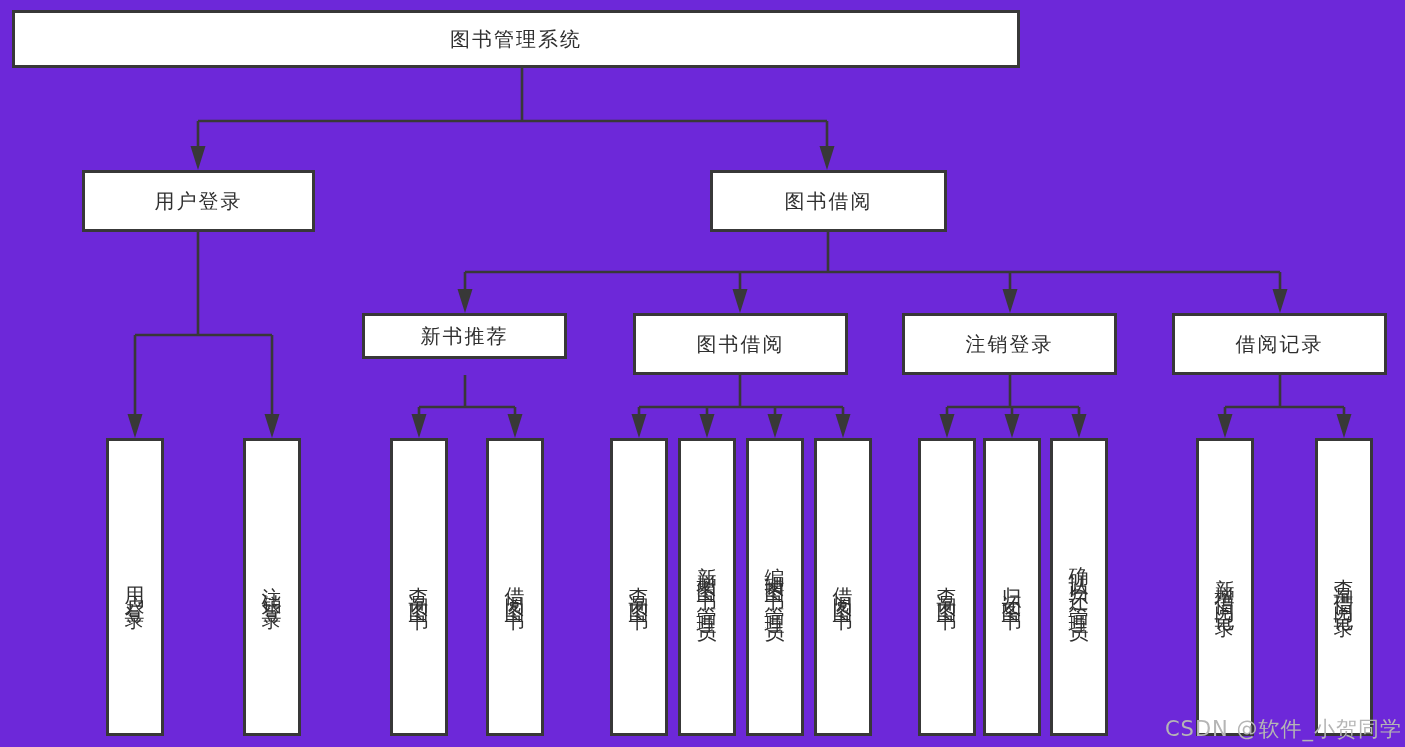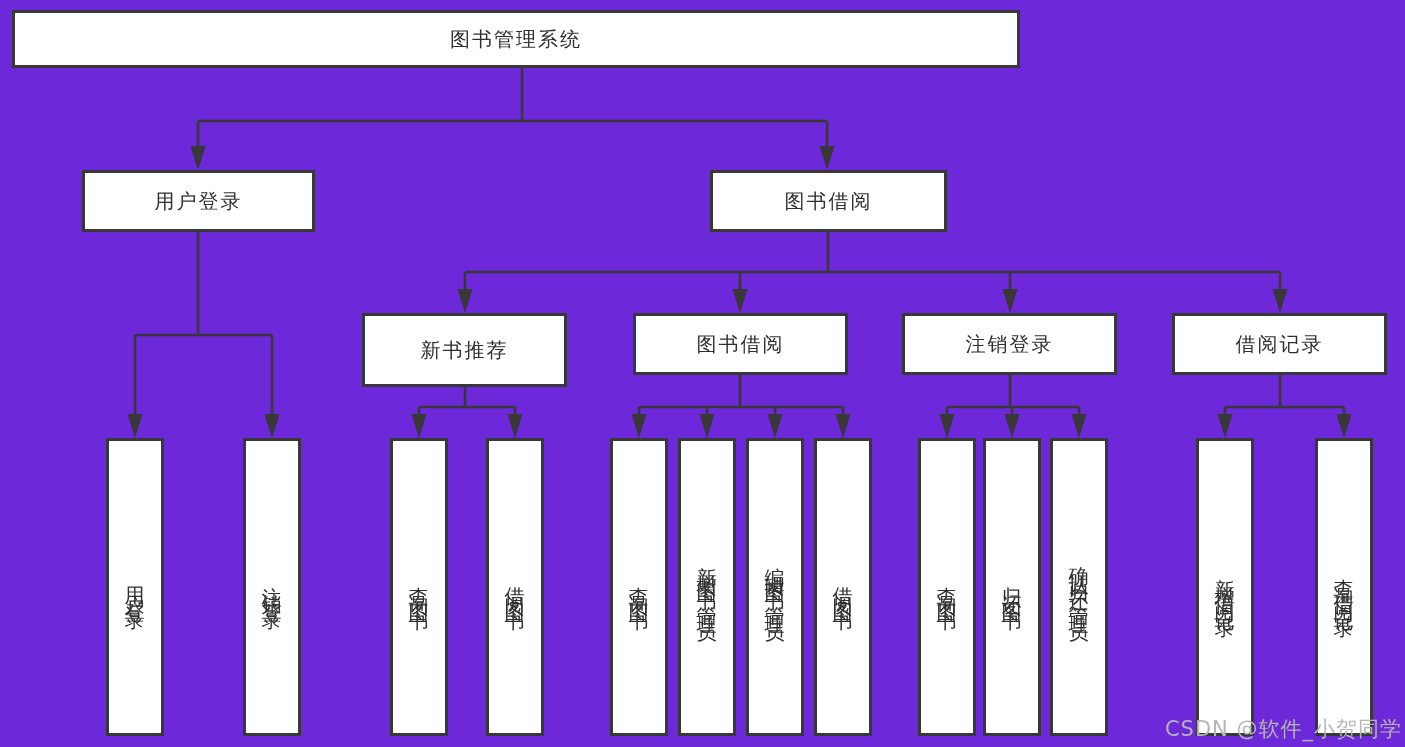--- a/index.html
+++ b/index.html
@@ -85,21 +85,21 @@
     <span class="label">图书管理系统</span>
   </div>
 
   <div class="node" style="left:82px;top:170px;width:233px;height:62px;">
     <span class="label">用户登录</span>
   </div>
   <div class="node" style="left:710px;top:170px;width:237px;height:62px;">
     <span class="label">图书借阅</span>
   </div>
 
-  <div class="node" style="left:362px;top:313px;width:205px;height:74px;">
+  <div class="node" style="left:362px;top:313px;width:205px;height:46px;">
     <span class="label">新书推荐</span>
   </div>
   <div class="node" style="left:633px;top:313px;width:215px;height:62px;">
     <span class="label">图书借阅</span>
   </div>
   <div class="node" style="left:902px;top:313px;width:215px;height:62px;">
     <span class="label">注销登录</span>
   </div>
   <div class="node" style="left:1172px;top:313px;width:215px;height:62px;">
     <span class="label">借阅记录</span>

